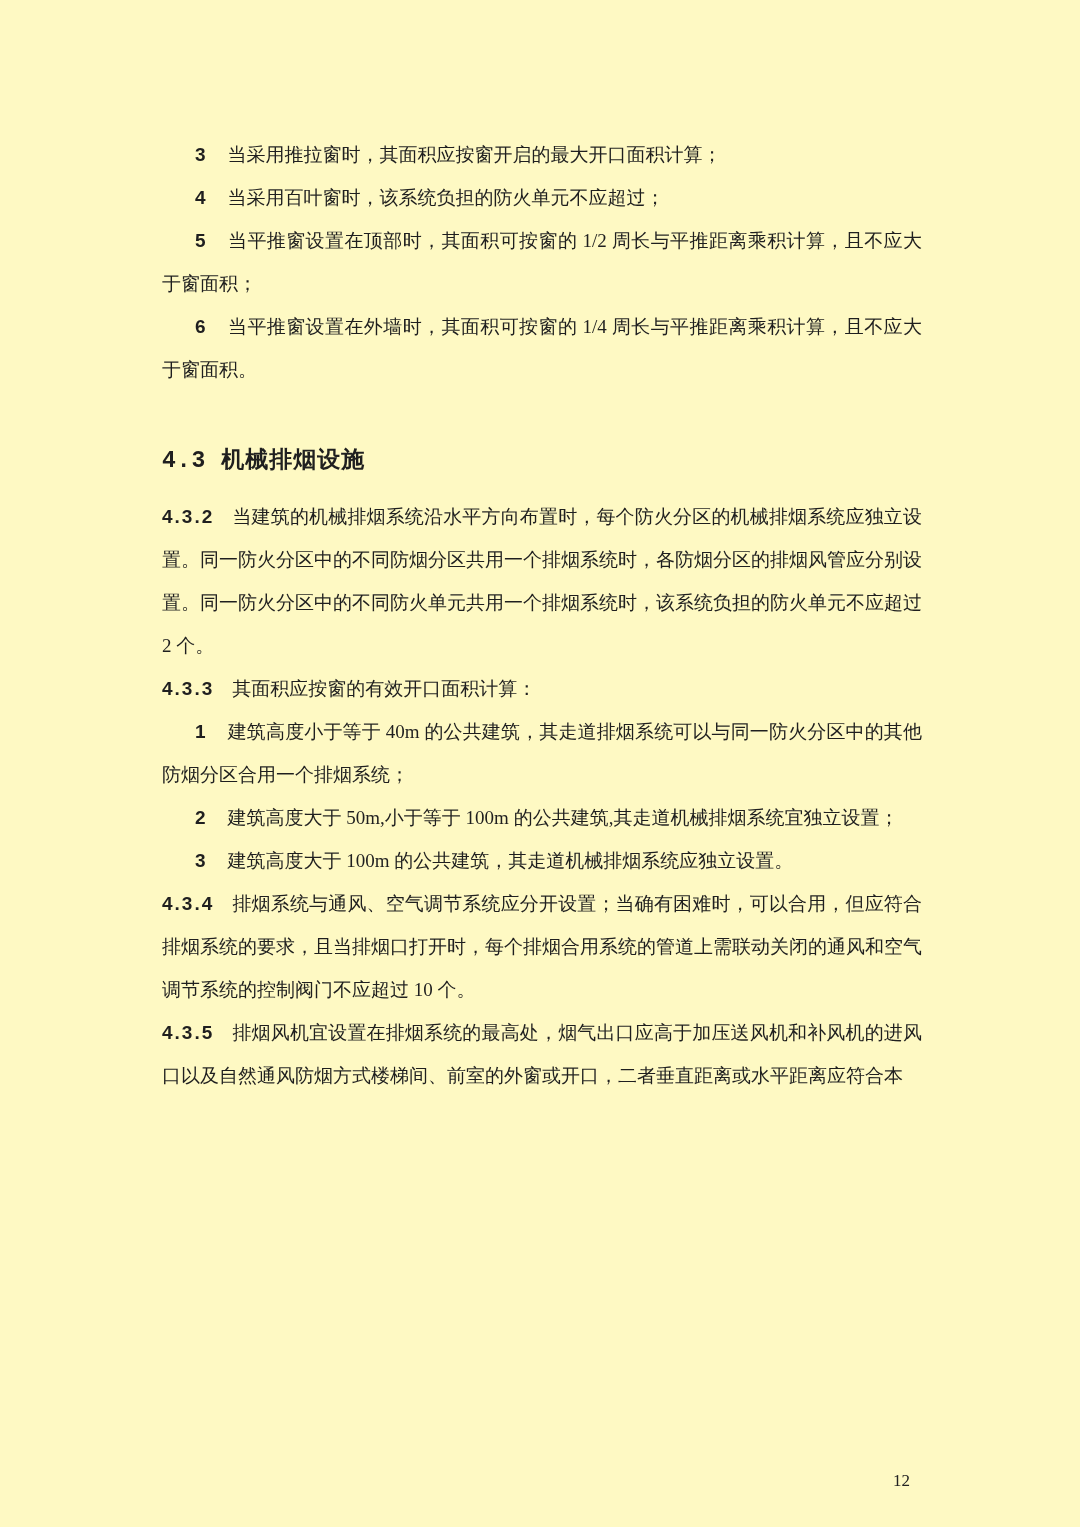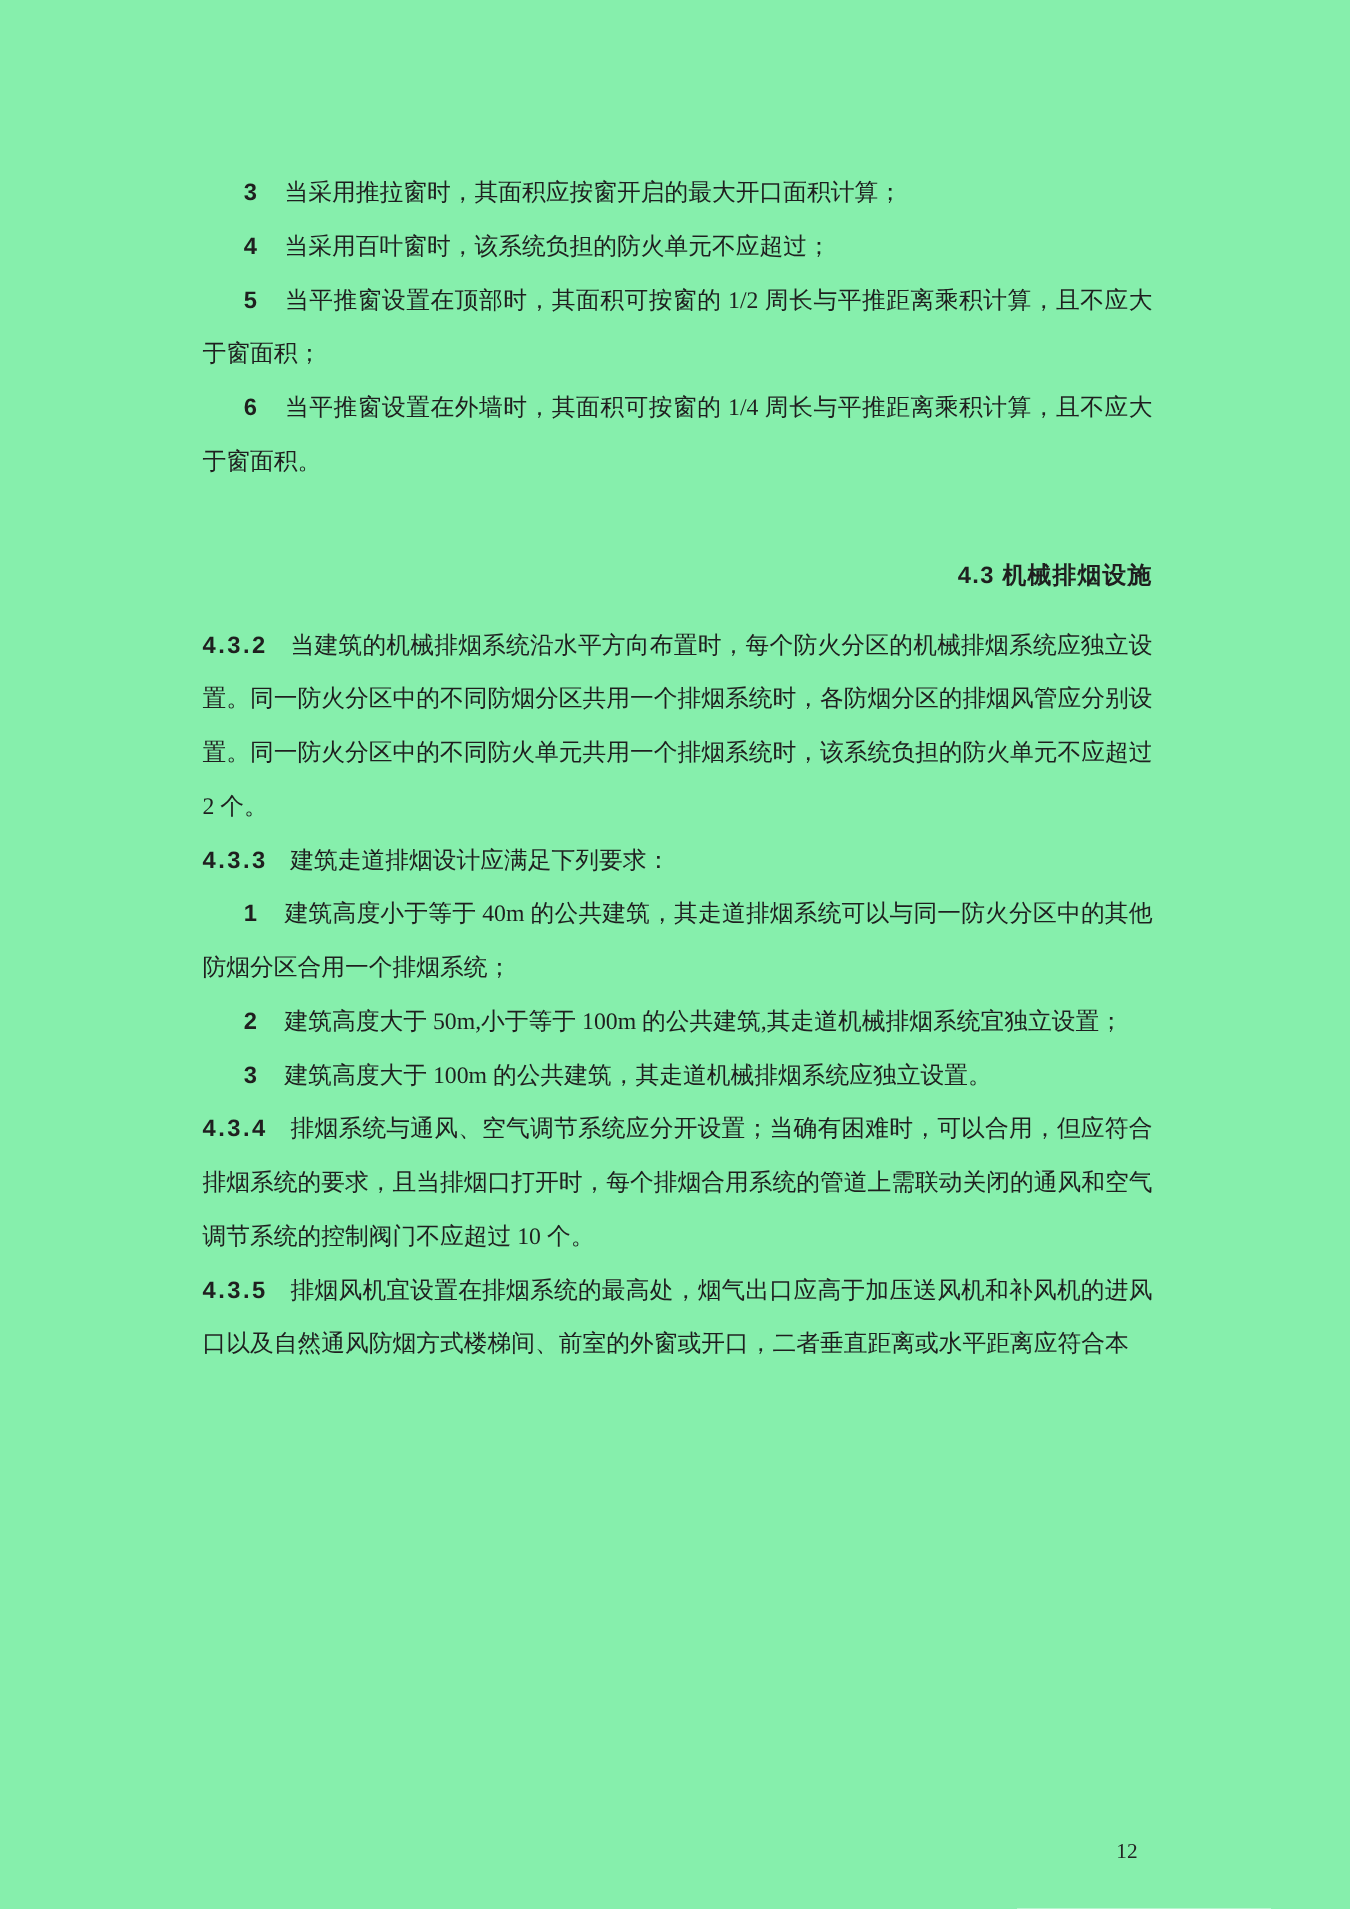--- a/index.html
+++ b/index.html
@@ -4,21 +4,21 @@
 <style>
   html, body {
     margin: 0;
     padding: 0;
     background: #ffffff;
   }
   .page {
     position: relative;
     width: 1080px;
     height: 1527px;
-    background: #86efac;
+    background: #fef9c3;
     overflow: hidden;
     font-family: "Liberation Serif", "DejaVu Serif", serif;
     color: #1f1f1f;
   }
   .content {
     position: absolute;
     left: 162px;
     top: 133px;
     width: 760px;
   }
@@ -41,26 +41,26 @@
   }
   
   .cnum {
     font-family: "Liberation Sans", "DejaVu Sans", sans-serif;
     font-weight: bold;
     letter-spacing: 2px;
     margin-right: 18px;
   }
   .heading {
     margin: 50px 0 14px 0;
-    font-size: 19px;
+    font-size: 23px;
     line-height: 40px;
     font-weight: bold;
-    text-align: right;
+    text-align: left;
     letter-spacing: 1px;
-    font-family: Liberation Sans, sans-serif;
+    font-family: Liberation Mono, monospace;
   }
   .page-num {
     position: absolute;
     left: 893px;
     top: 1469px;
     font-size: 17px;
     line-height: 24px;
     color: #222222;
   }
 </style>
@@ -77,21 +77,21 @@
     <p class="para li"><span class="num">5</span><span>当平推窗设置在顶部时，其面积可按窗的 1/2 周长与平推距离乘积计算，且不应大于窗面积；</span></p>
 
     <p class="para li"><span class="num">6</span><span>当平推窗设置在外墙时，其面积可按窗的 1/4 周长与平推距离乘积计算，且不应大于窗面积。</span></p>
 
 
     <h2 class="heading">4.3 机械排烟设施</h2>
 
 
     <p class="para clause"><span class="cnum">4.3.2</span><span>当建筑的机械排烟系统沿水平方向布置时，每个防火分区的机械排烟系统应独立设置。同一防火分区中的不同防烟分区共用一个排烟系统时，各防烟分区的排烟风管应分别设置。同一防火分区中的不同防火单元共用一个排烟系统时，该系统负担的防火单元不应超过 2 个。</span></p>
 
-    <p class="para clause"><span class="cnum">4.3.3</span><span>建筑走道排烟设计应满足下列要求：</span></p>
+    <p class="para clause"><span class="cnum">4.3.3</span><span>其面积应按窗的有效开口面积计算：</span></p>
 
     <p class="para li"><span class="num">1</span><span>建筑高度小于等于 40m 的公共建筑，其走道排烟系统可以与同一防火分区中的其他防烟分区合用一个排烟系统；</span></p>
 
     <p class="para li"><span class="num">2</span><span>建筑高度大于 50m,小于等于 100m 的公共建筑,其走道机械排烟系统宜独立设置；</span></p>
 
     <p class="para li"><span class="num">3</span><span>建筑高度大于 100m 的公共建筑，其走道机械排烟系统应独立设置。</span></p>
 
     <p class="para clause"><span class="cnum">4.3.4</span><span>排烟系统与通风、空气调节系统应分开设置；当确有困难时，可以合用，但应符合排烟系统的要求，且当排烟口打开时，每个排烟合用系统的管道上需联动关闭的通风和空气调节系统的控制阀门不应超过 10 个。</span></p>
 
     <p class="para clause"><span class="cnum">4.3.5</span><span>排烟风机宜设置在排烟系统的最高处，烟气出口应高于加压送风机和补风机的进风口以及自然通风防烟方式楼梯间、前室的外窗或开口，二者垂直距离或水平距离应符合本</span></p>

